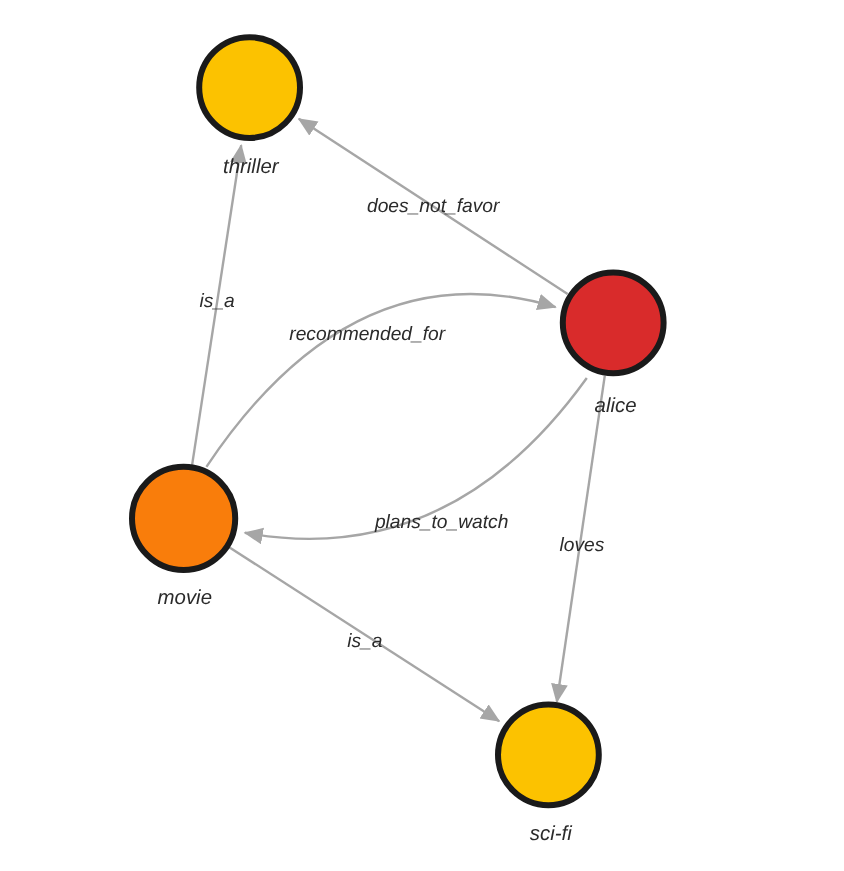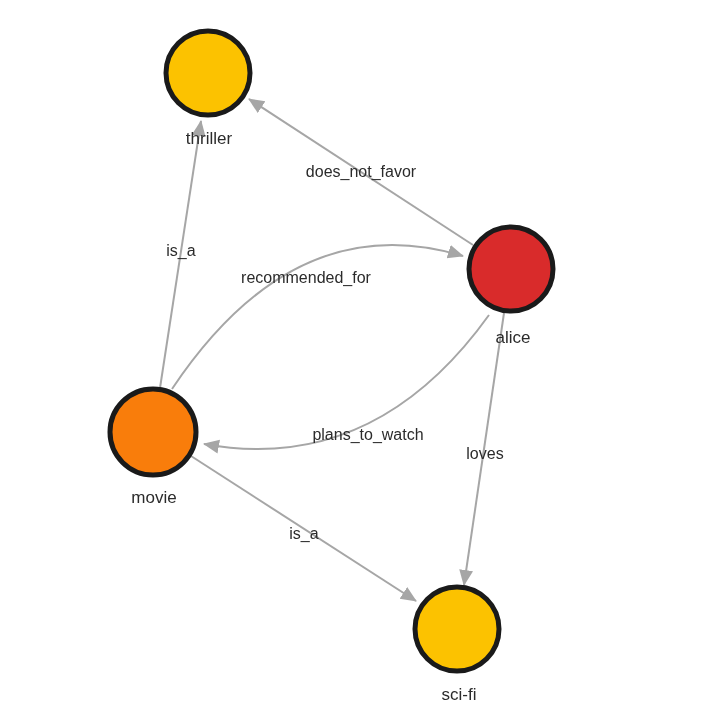--- a/index.html
+++ b/index.html
@@ -8,20 +8,21 @@
     background: #ffffff;
     width: 703px;
     height: 726px;
     overflow: hidden;
     font-family: "Liberation Sans", sans-serif;
   }
   .graph-wrap {
     position: relative;
     width: 703px;
     height: 568px;
+    font-style: italic;
   }
   svg {
     display: block;
   }
   .edge {
     fill: none;
     stroke: #a6a6a6;
     stroke-width: 2;
   }
   .node-circle {

